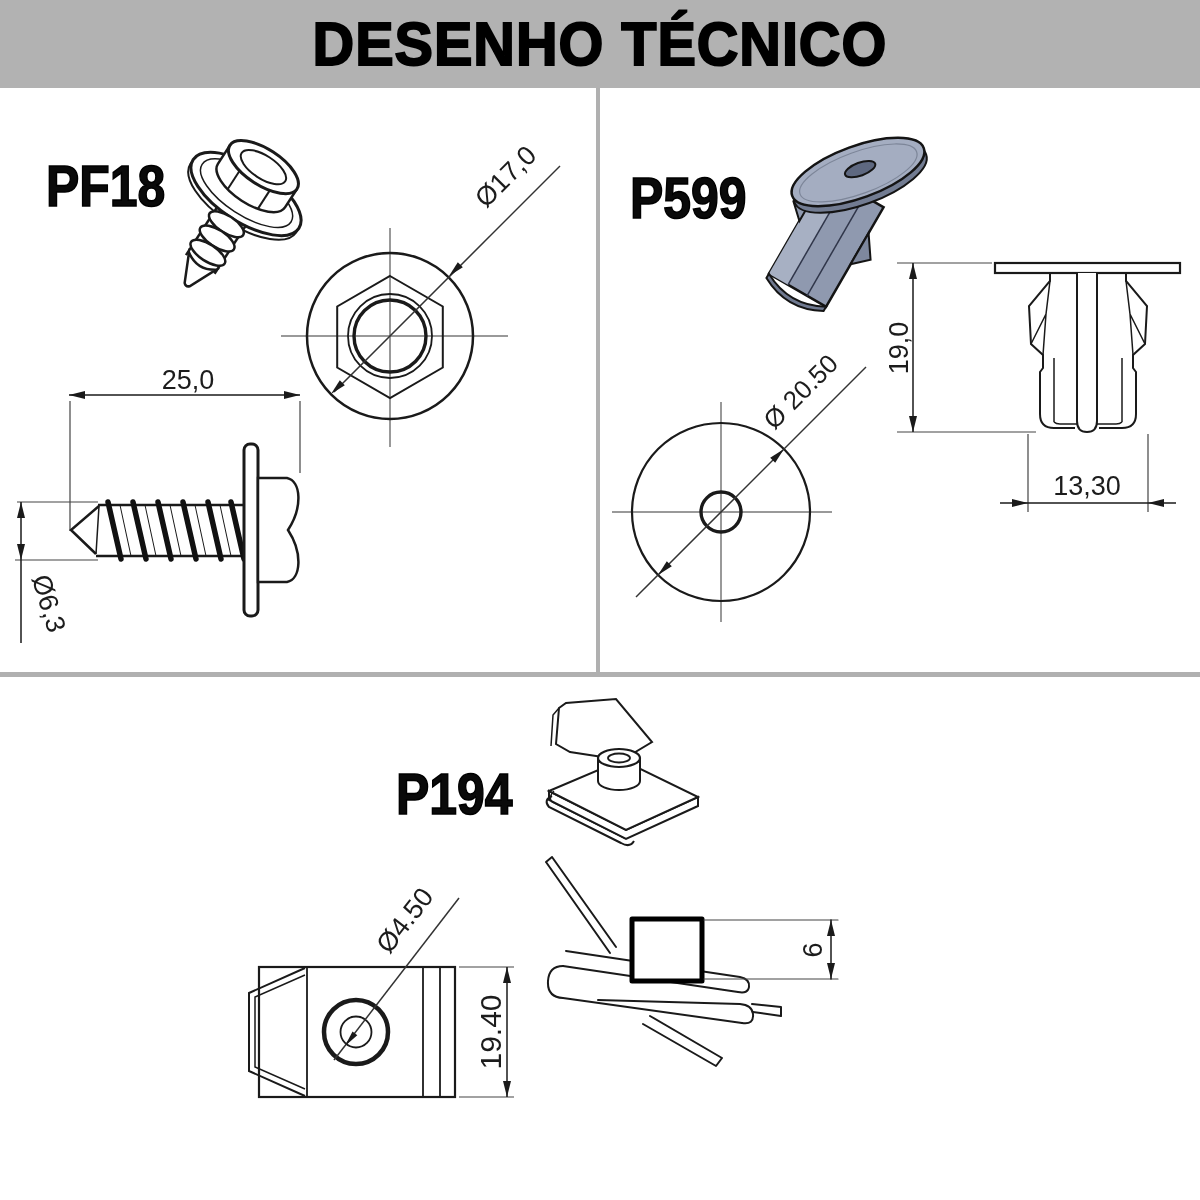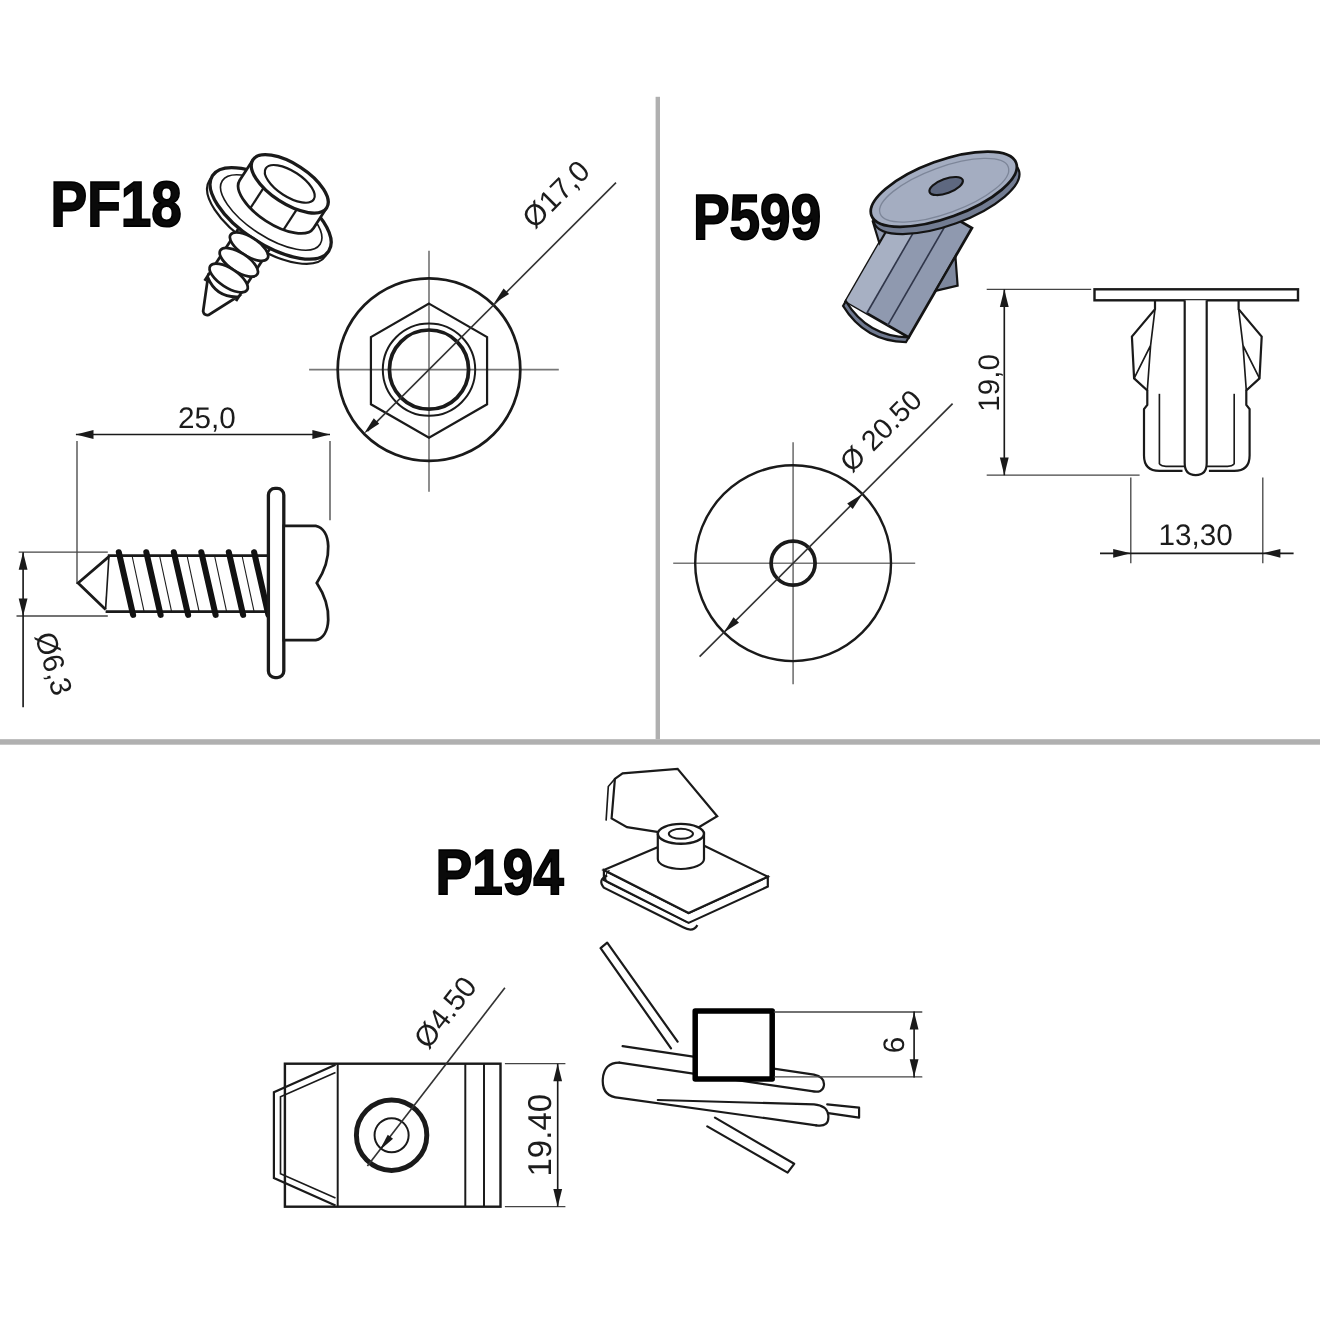--- a/index.html
+++ b/index.html
@@ -25,20 +25,23 @@
   .cl{stroke:#777;stroke-width:1.5;fill:none;}
   .dl{stroke:#1a1a1a;stroke-width:1.5;fill:none;}
   .xl{stroke:#444;stroke-width:1.2;fill:none;}
   .ar{fill:#1a1a1a;stroke:none;}
 </style>
 </head>
 <body>
 
 <div class="page">
 
+  <div class="banner">
+    <div class="page-title">DESENHO TÉCNICO</div>
+  </div>
 
   <div class="divider-v"></div>
   <div class="divider-h"></div>
 
   <div class="part-label" id="pf18-label">PF18</div>
   <div class="part-label" id="p599-label">P599</div>
   <div class="part-label" id="p194-label">P194</div>
 
   <svg width="1200" height="1200" viewBox="0 0 1200 1200">
 

